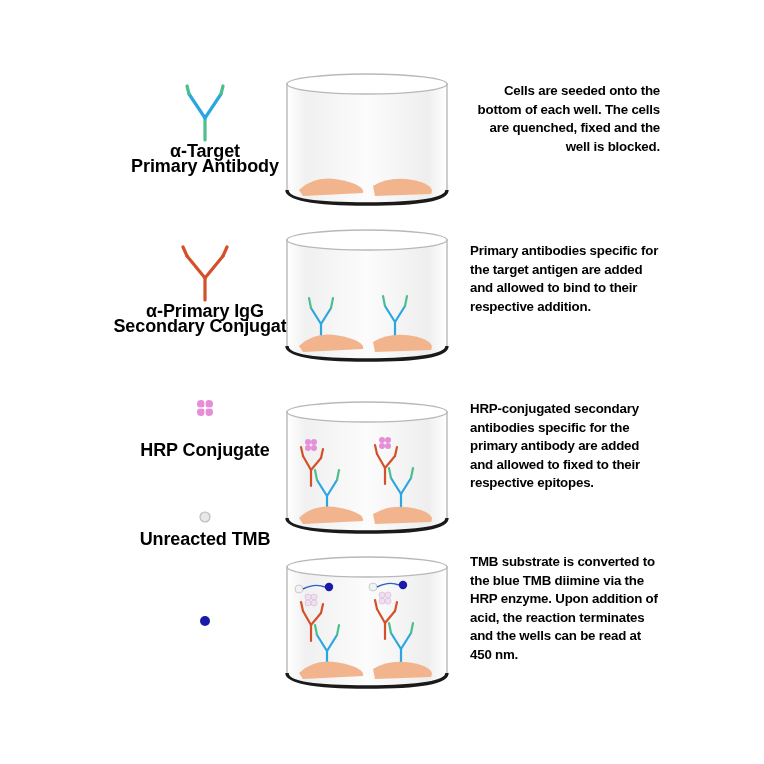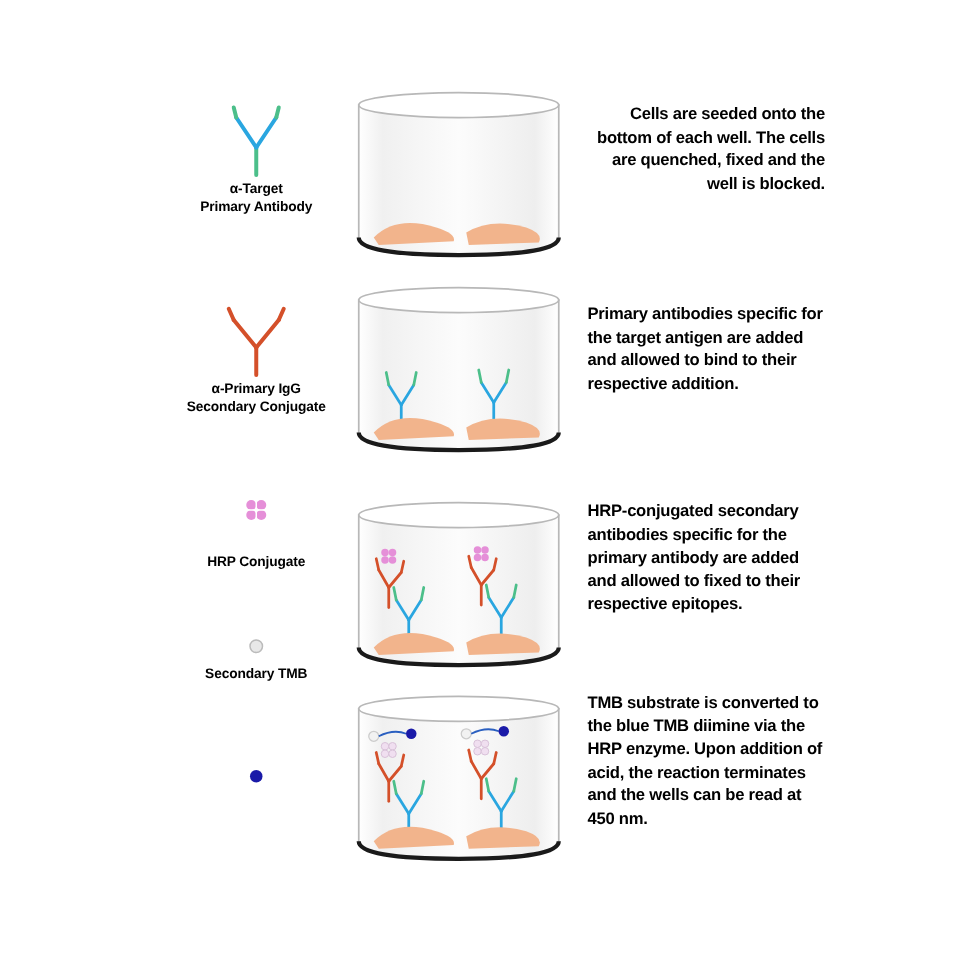--- a/index.html
+++ b/index.html
@@ -24,21 +24,21 @@
     left: 0;
     width: 764px;
   }
   .legend {
     position: absolute;
     left: 110px;
     width: 190px;
     text-align: center;
   }
   .legend-label {
-    font-size: 11px;
+    font-size: 18px;
     font-weight: bold;
     line-height: 15px;
     letter-spacing: -0.1px;
     white-space: pre-line;
   }
   .legend-art {
     position: relative;
     height: 64px;
     width: 190px;
   }
@@ -181,21 +181,21 @@
             <path d="M7 16 L23 16"></path>
           </g>
         </svg>
       </div>
       <div class="legend-label" style="margin-top:19px;">HRP Conjugate</div>
       <div class="legend-art" style="height:40px;margin-top:30px;">
         <svg width="22" height="22" viewBox="0 0 22 22">
           <circle cx="11" cy="11" r="5" fill="#e8e8e8" stroke="#bbbbbb" stroke-width="1.2"></circle>
         </svg>
       </div>
-      <div class="legend-label" style="margin-top:4px;">Secondary TMB</div>
+      <div class="legend-label" style="margin-top:4px;">Unreacted TMB</div>
     </div>
 
     <div class="well" style="top:20px;">
       <svg width="180" height="140" viewBox="0 0 180 140">
         <defs>
           <linearGradient id="wellGrad3" x1="0" y1="0" x2="1" y2="0">
             <stop offset="0%" stop-color="#ffffff"></stop>
             <stop offset="12%" stop-color="#f0f0f0"></stop>
             <stop offset="50%" stop-color="#fcfcfc"></stop>
             <stop offset="88%" stop-color="#eeeeee"></stop>

